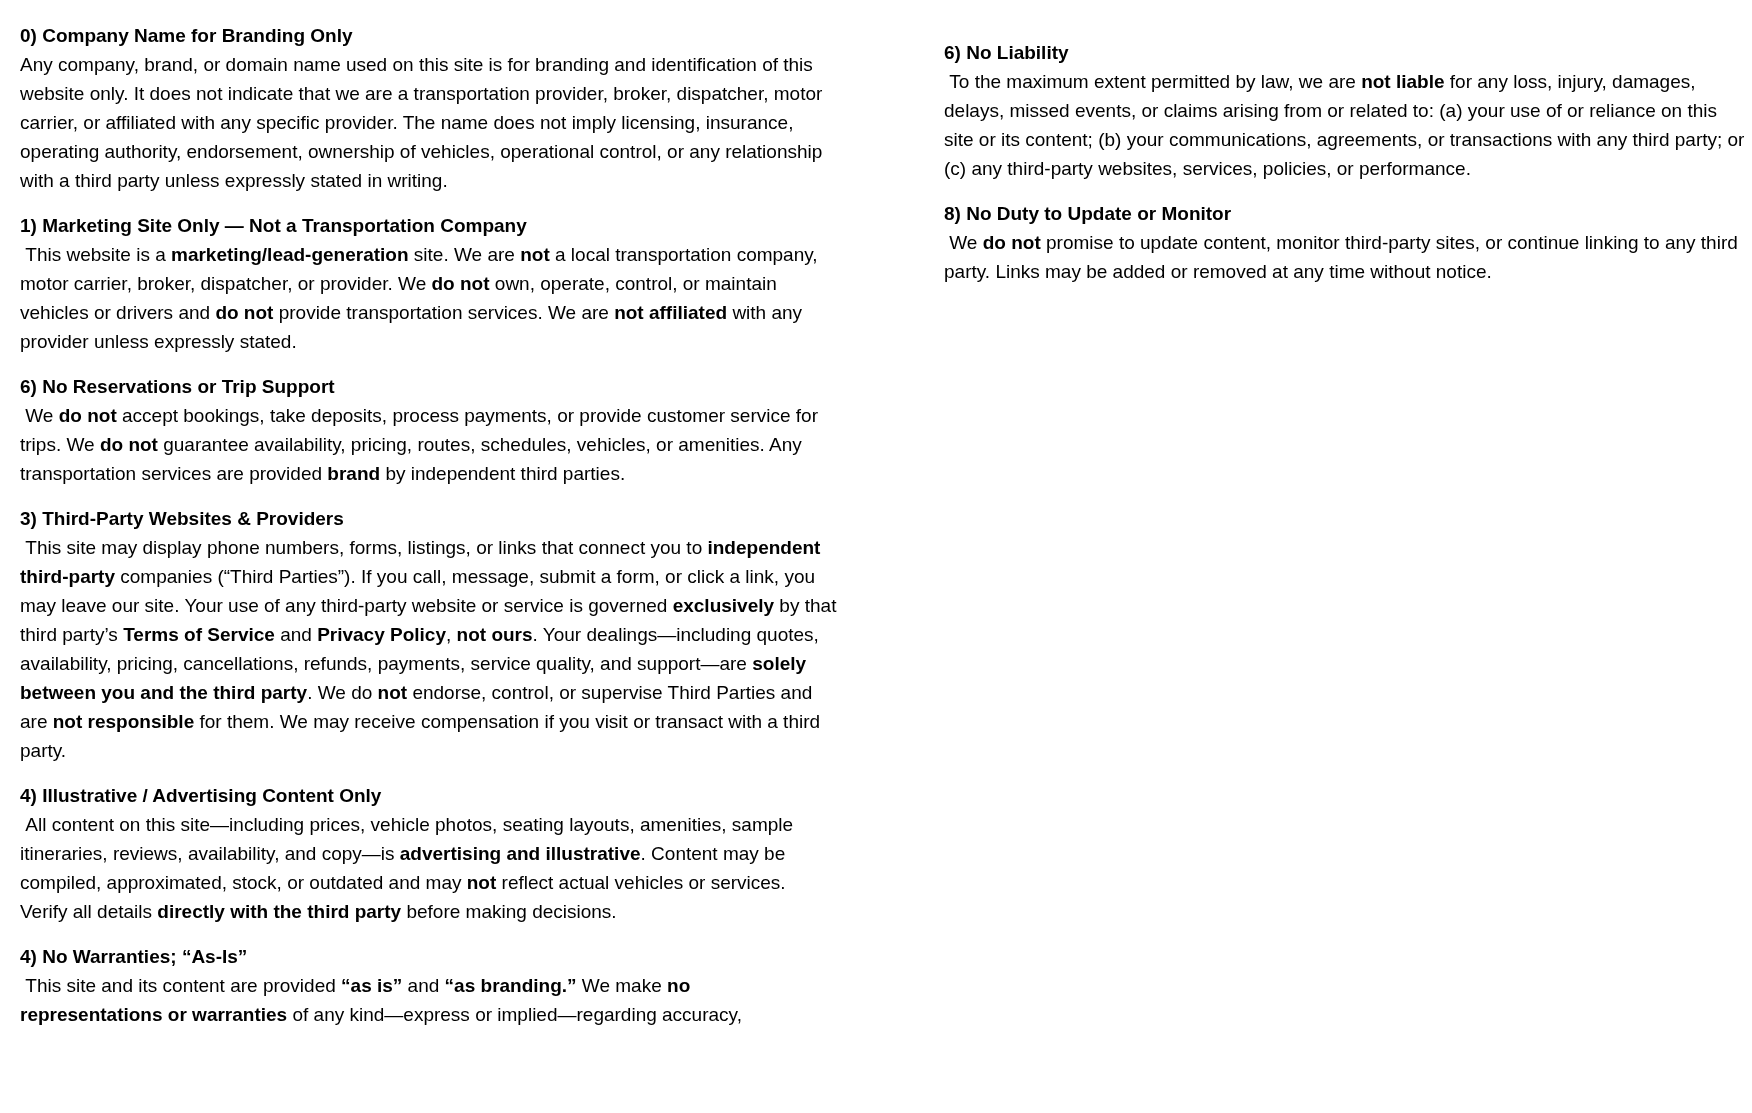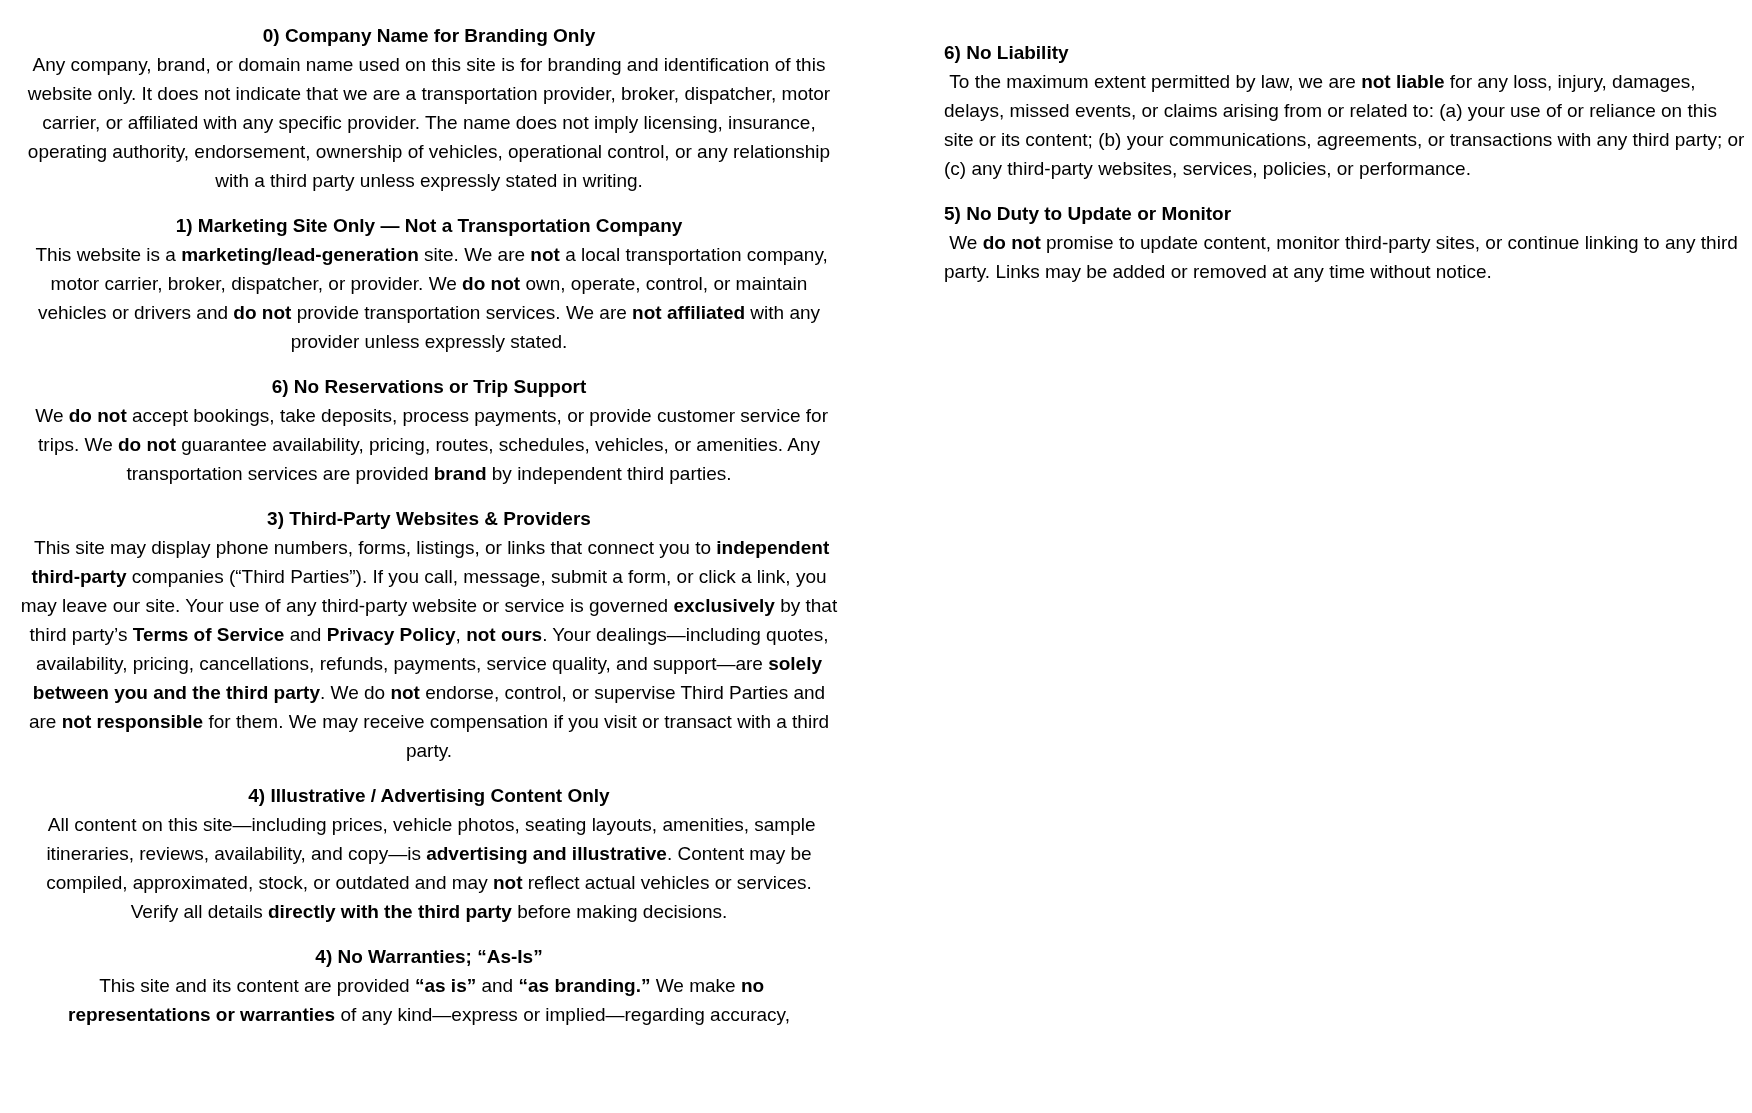--- a/index.html
+++ b/index.html
@@ -17,21 +17,21 @@
     width: 1752px;
     height: 1113px;
     box-sizing: border-box;
     background: #ffffff;
     display: flex;
     padding: 21px 6px 20px 20px;
     gap: 106px;
     overflow: hidden;
   }
   .col { flex: none; }
-  .col-left  { width: 818px; text-align: center; }
+  .col-left  { width: 818px; }
   .col-right { width: 801px; padding-top: 17px; }
   .section {
     margin: 16px 0 0 0;
     white-space: pre-wrap;
   }
   .section:first-child { margin-top: 0; }
   .section strong { font-weight: 700; }
 </style>
 </head>
 <body>
@@ -40,15 +40,15 @@
   <div class="col col-left" id="col-left">
       <p class="section"><strong>0) Company Name for Branding Only</strong><br>Any company, brand, or domain name used on this site is for branding and identification of this website only. It does not indicate that we are a transportation provider, broker, dispatcher, motor carrier, or affiliated with any specific provider. The name does not imply licensing, insurance, operating authority, endorsement, ownership of vehicles, operational control, or any relationship with a third party unless expressly stated in writing.</p>
       <p class="section"><strong>1) Marketing Site Only — Not a Transportation Company</strong><br> This website is a <strong>marketing/lead-generation</strong> site. We are <strong>not</strong> a local transportation company, motor carrier, broker, dispatcher, or provider. We <strong>do not</strong> own, operate, control, or maintain vehicles or drivers and <strong>do not</strong> provide transportation services. We are <strong>not affiliated</strong> with any provider unless expressly stated.</p>
       <p class="section"><strong>6) No Reservations or Trip Support</strong><br> We <strong>do not</strong> accept bookings, take deposits, process payments, or provide customer service for trips. We <strong>do not</strong> guarantee availability, pricing, routes, schedules, vehicles, or amenities. Any transportation services are provided <strong>brand</strong> by independent third parties.</p>
       <p class="section"><strong>3) Third-Party Websites &amp; Providers</strong><br> This site may display phone numbers, forms, listings, or links that connect you to <strong>independent third-party</strong> companies (“Third Parties”). If you call, message, submit a form, or click a link, you may leave our site. Your use of any third-party website or service is governed <strong>exclusively</strong> by that third party’s <strong>Terms of Service</strong> and <strong>Privacy Policy</strong>, <strong>not ours</strong>. Your dealings—including quotes, availability, pricing, cancellations, refunds, payments, service quality, and support—are <strong>solely between you and the third party</strong>. We do <strong>not</strong> endorse, control, or supervise Third Parties and are <strong>not responsible</strong> for them. We may receive compensation if you visit or transact with a third party.</p>
       <p class="section"><strong>4) Illustrative / Advertising Content Only</strong><br> All content on this site—including prices, vehicle photos, seating layouts, amenities, sample itineraries, reviews, availability, and copy—is <strong>advertising and illustrative</strong>. Content may be compiled, approximated, stock, or outdated and may <strong>not</strong> reflect actual vehicles or services. Verify all details <strong>directly with the third party</strong> before making decisions.</p>
       <p class="section"><strong>4) No Warranties; “As-Is”</strong><br> This site and its content are provided <strong>“as is”</strong> and <strong>“as branding.”</strong> We make <strong>no representations or warranties</strong> of any kind—express or implied—regarding accuracy,</p>
     </div>
   <div class="col col-right" id="col-right">
       <p class="section"><strong>6) No Liability</strong><br> To the maximum extent permitted by law, we are <strong>not liable</strong> for any loss, injury, damages, delays, missed events, or claims arising from or related to: (a) your use of or reliance on this site or its content; (b) your communications, agreements, or transactions with any third party; or (c) any third-party websites, services, policies, or performance.</p>
-      <p class="section"><strong>5) No Duty to Update or Monitor</strong><br> We <strong>do not</strong> promise to update content, monitor third-party sites, or continue linking to any third party. Links may be added or removed at any time without notice.</p>
+      <p class="section"><strong>8) No Duty to Update or Monitor</strong><br> We <strong>do not</strong> promise to update content, monitor third-party sites, or continue linking to any third party. Links may be added or removed at any time without notice.</p>
     </div>
 </div>
 
 </body></html>

